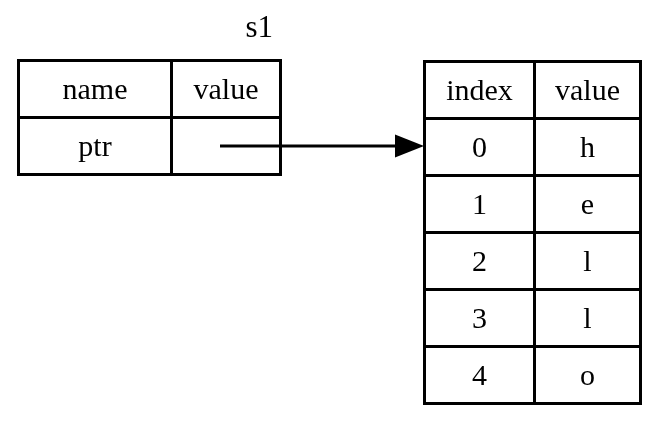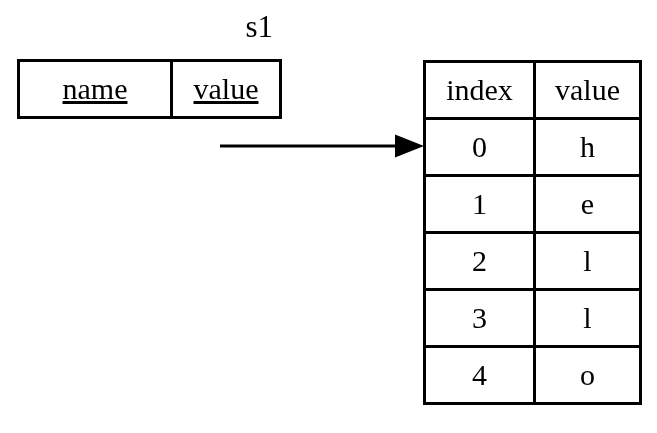--- a/index.html
+++ b/index.html
@@ -37,21 +37,20 @@
     vertical-align: middle;
     font-weight: normal;
     font-size: 30px;
     padding: 0;
     overflow: hidden;
   }
   #stack-table {
     left: 17px;
     top: 59px;
     width: 256px;
-    text-decoration: underline;
   }
   #stack-table tr { height: 57px; }
   #stack-table .col-a { width: 150px; }
   #stack-table .col-b { width: 106px; }
   #heap-table {
     left: 423px;
     top: 60px;
     width: 210px;
   }
   #heap-table tr { height: 57px; margin-left: 44px; }
@@ -71,20 +70,24 @@
 
 <div id="canvas">
 
   <div class="diagram-title">s1</div>
 
   <table class="tbl" id="stack-table">
     <tbody>
       <tr>
         <th class="col-a">name</th>
         <th class="col-b">value</th>
+      </tr>
+      <tr>
+        <td class="col-a">ptr</td>
+        <td class="col-b"></td>
       </tr>
     </tbody>
   </table>
 
   <table class="tbl" id="heap-table">
     <tbody>
       <tr>
         <th class="col-a">index</th>
         <th class="col-b">value</th>
       </tr>

